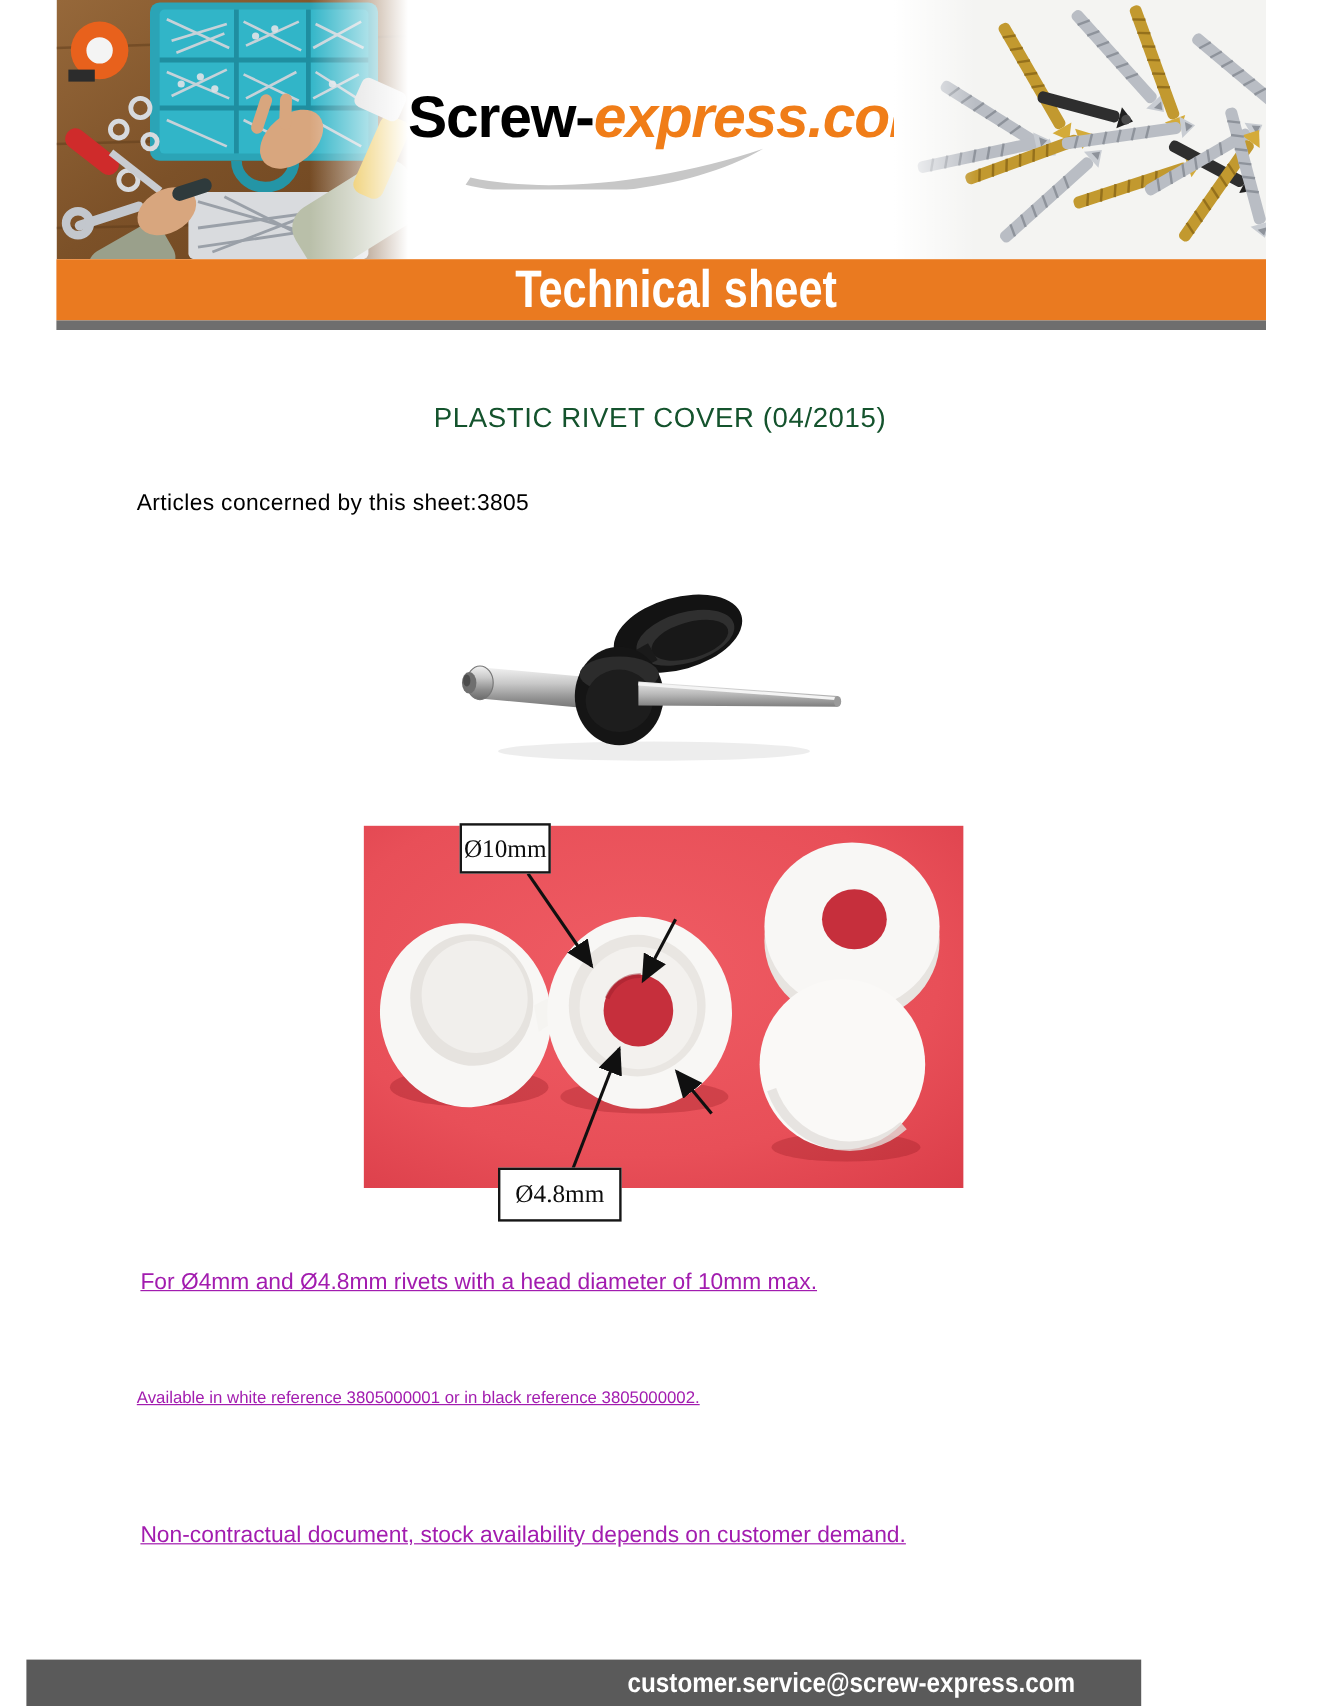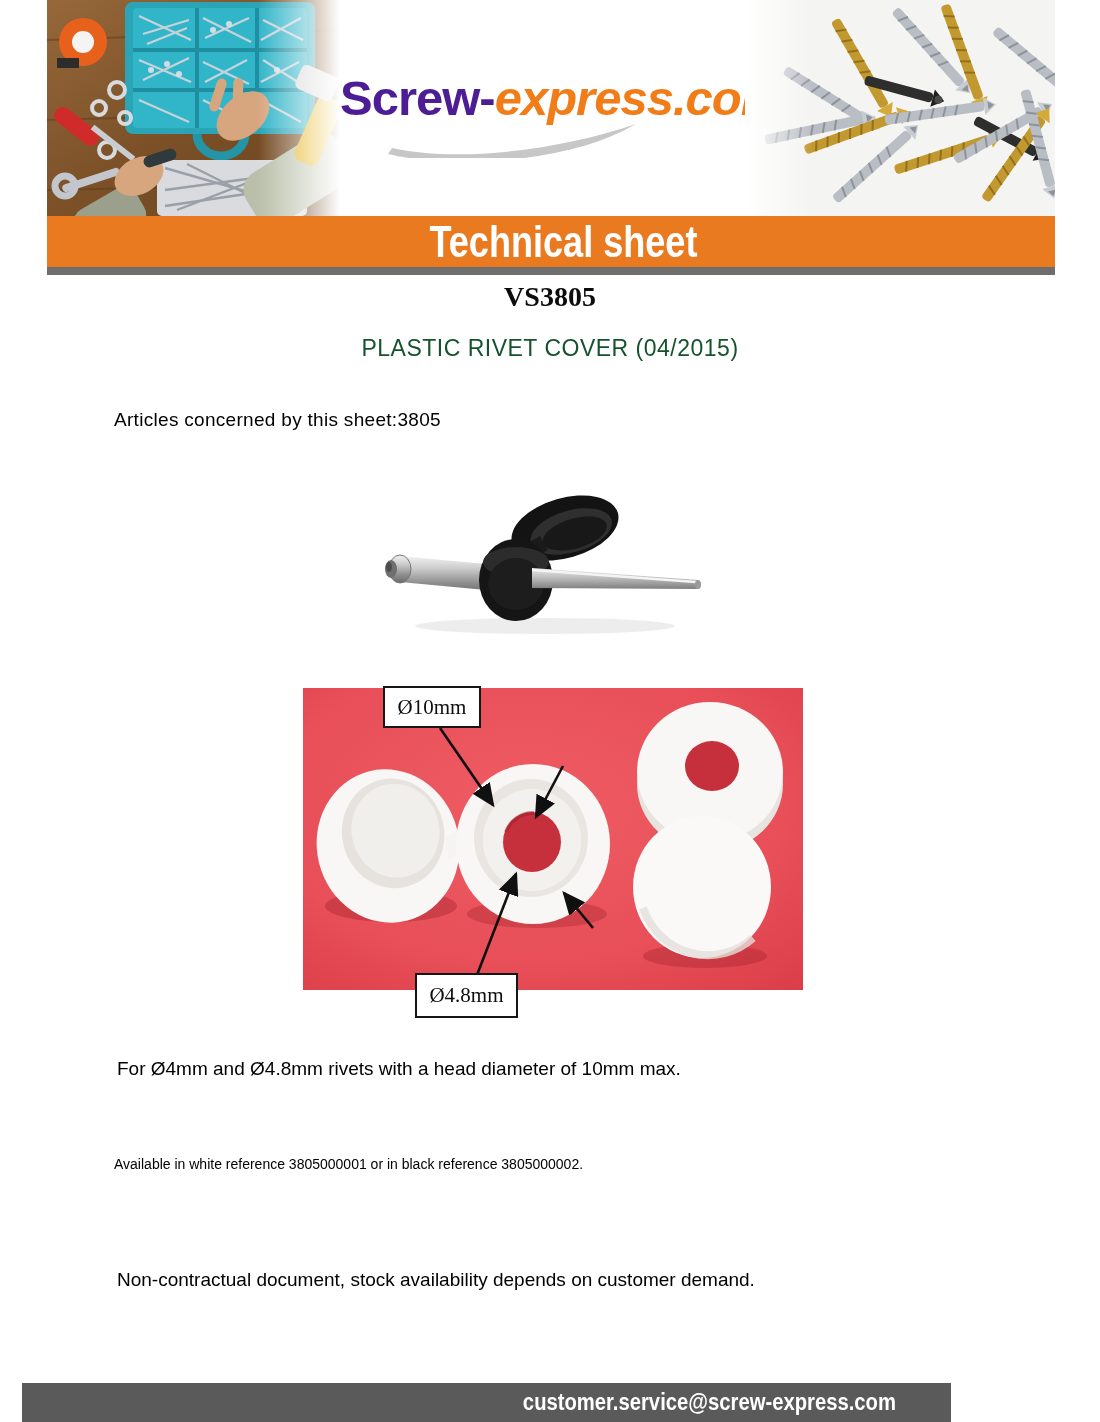--- a/index.html
+++ b/index.html
@@ -17,21 +17,21 @@
   .photo svg { display:block; }
   .fade-right { position:absolute; inset:0;
     background:linear-gradient(to right, rgba(255,255,255,0) 72%, #ffffff 100%); }
   .fade-left  { position:absolute; inset:0;
     background:linear-gradient(to left, rgba(255,255,255,0) 78%, #ffffff 100%); }
 
   
   .logo-block { position:absolute; left:340px; top:0; width:405px; height:216px; text-align:center; }
   .logo-line { position:absolute; left:0; right:0; top:70px; white-space:nowrap;
     font-size:49px; font-weight:bold; letter-spacing:-1px; }
-  .logo-dark   { color:#4c1d95; }
+  .logo-dark   { color:#000000; }
   .logo-orange { color:#f07d18; font-style:italic; }
   .logo-swoosh { position:absolute; left:44px; top:122px; }
 
   
   .banner { position:absolute; left:47px; top:216px; width:1008px; height:51px;
     background:#ea7a20; display:flex; align-items:center; justify-content:center;padding-left:25px; }
   .banner-text { color:#ffffff; font-weight:800; font-size:44px; line-height:1;
     display:inline-block; transform:scaleX(.82); letter-spacing:0px; }
   .gray-bar { position:absolute; left:47px; top:267px; width:1008px; height:8px; background:#6e6e6e; }
 
@@ -45,25 +45,25 @@
 
   
   .rivet-fig { position:absolute; left:380px; top:488px; width:340px; height:150px; }
 
   
   .red-fig-wrap { position:absolute; left:303px; top:686px; width:500px; height:334px; }
   .red-fig-svg { position:absolute; left:0; top:2px; }
   .dim-label { position:absolute; background:#ffffff; border:2px solid #161616;
     font-family:"Liberation Serif", serif; font-size:21px; color:#0d0d0d;
     display:flex; align-items:center; justify-content:center; }
-  .label-10 { left:80px;  top:0;     width:98px;  height:42px; }
+  .label-10 { left:80px;  top:0;     width:76px;  height:42px; }
   .label-48 { left:112px; top:287px; width:103px; height:45px; }
 
   
-  .note { position:absolute; color:#000000; }
+  .note { position:absolute; color:#a21caf;text-decoration:underline; }
   .note-1 { left:117px; top:1058px; font-size:19px; }
   .note-2 { left:117px; top:1107px; font-size:17px; letter-spacing:-.2px; }
   .note-3 { left:114px; top:1156px; font-size:14px; }
   .note-4 { left:117px; top:1269px; font-size:19px; }
 
   
   .footer-bar { position:absolute; left:22px; top:1383px; width:929px; height:39px;
     background:#5a5a5a; display:flex; align-items:center; justify-content:flex-end;
     padding-right:55px; }
   .footer-text { color:#ffffff; font-weight:800; font-size:23px;
@@ -229,21 +229,20 @@
       <use href="#scrS" transform="translate(280,90) rotate(75)"></use>
     </svg>
     <div class="fade-left"></div>
   </div>
 
   <div class="banner">
     <span class="banner-text">Technical sheet</span>
   </div>
   <div class="gray-bar"></div>
 
-  <div class="doc-code">VS3805</div>
   <div class="doc-title">PLASTIC RIVET COVER (04/2015)</div>
   <div class="articles-line">Articles concerned by this sheet:3805</div>
 
   <div class="rivet-fig">
     <svg width="340" height="150" viewBox="0 0 340 150">
       <defs>
         <linearGradient id="metalV" x1="0" y1="0" x2="0" y2="1">
           <stop offset="0" stop-color="#f2f2f2"></stop>
             <stop offset=".35" stop-color="#c9c9c9"></stop>
             <stop offset=".7" stop-color="#8f8f8f"></stop>

